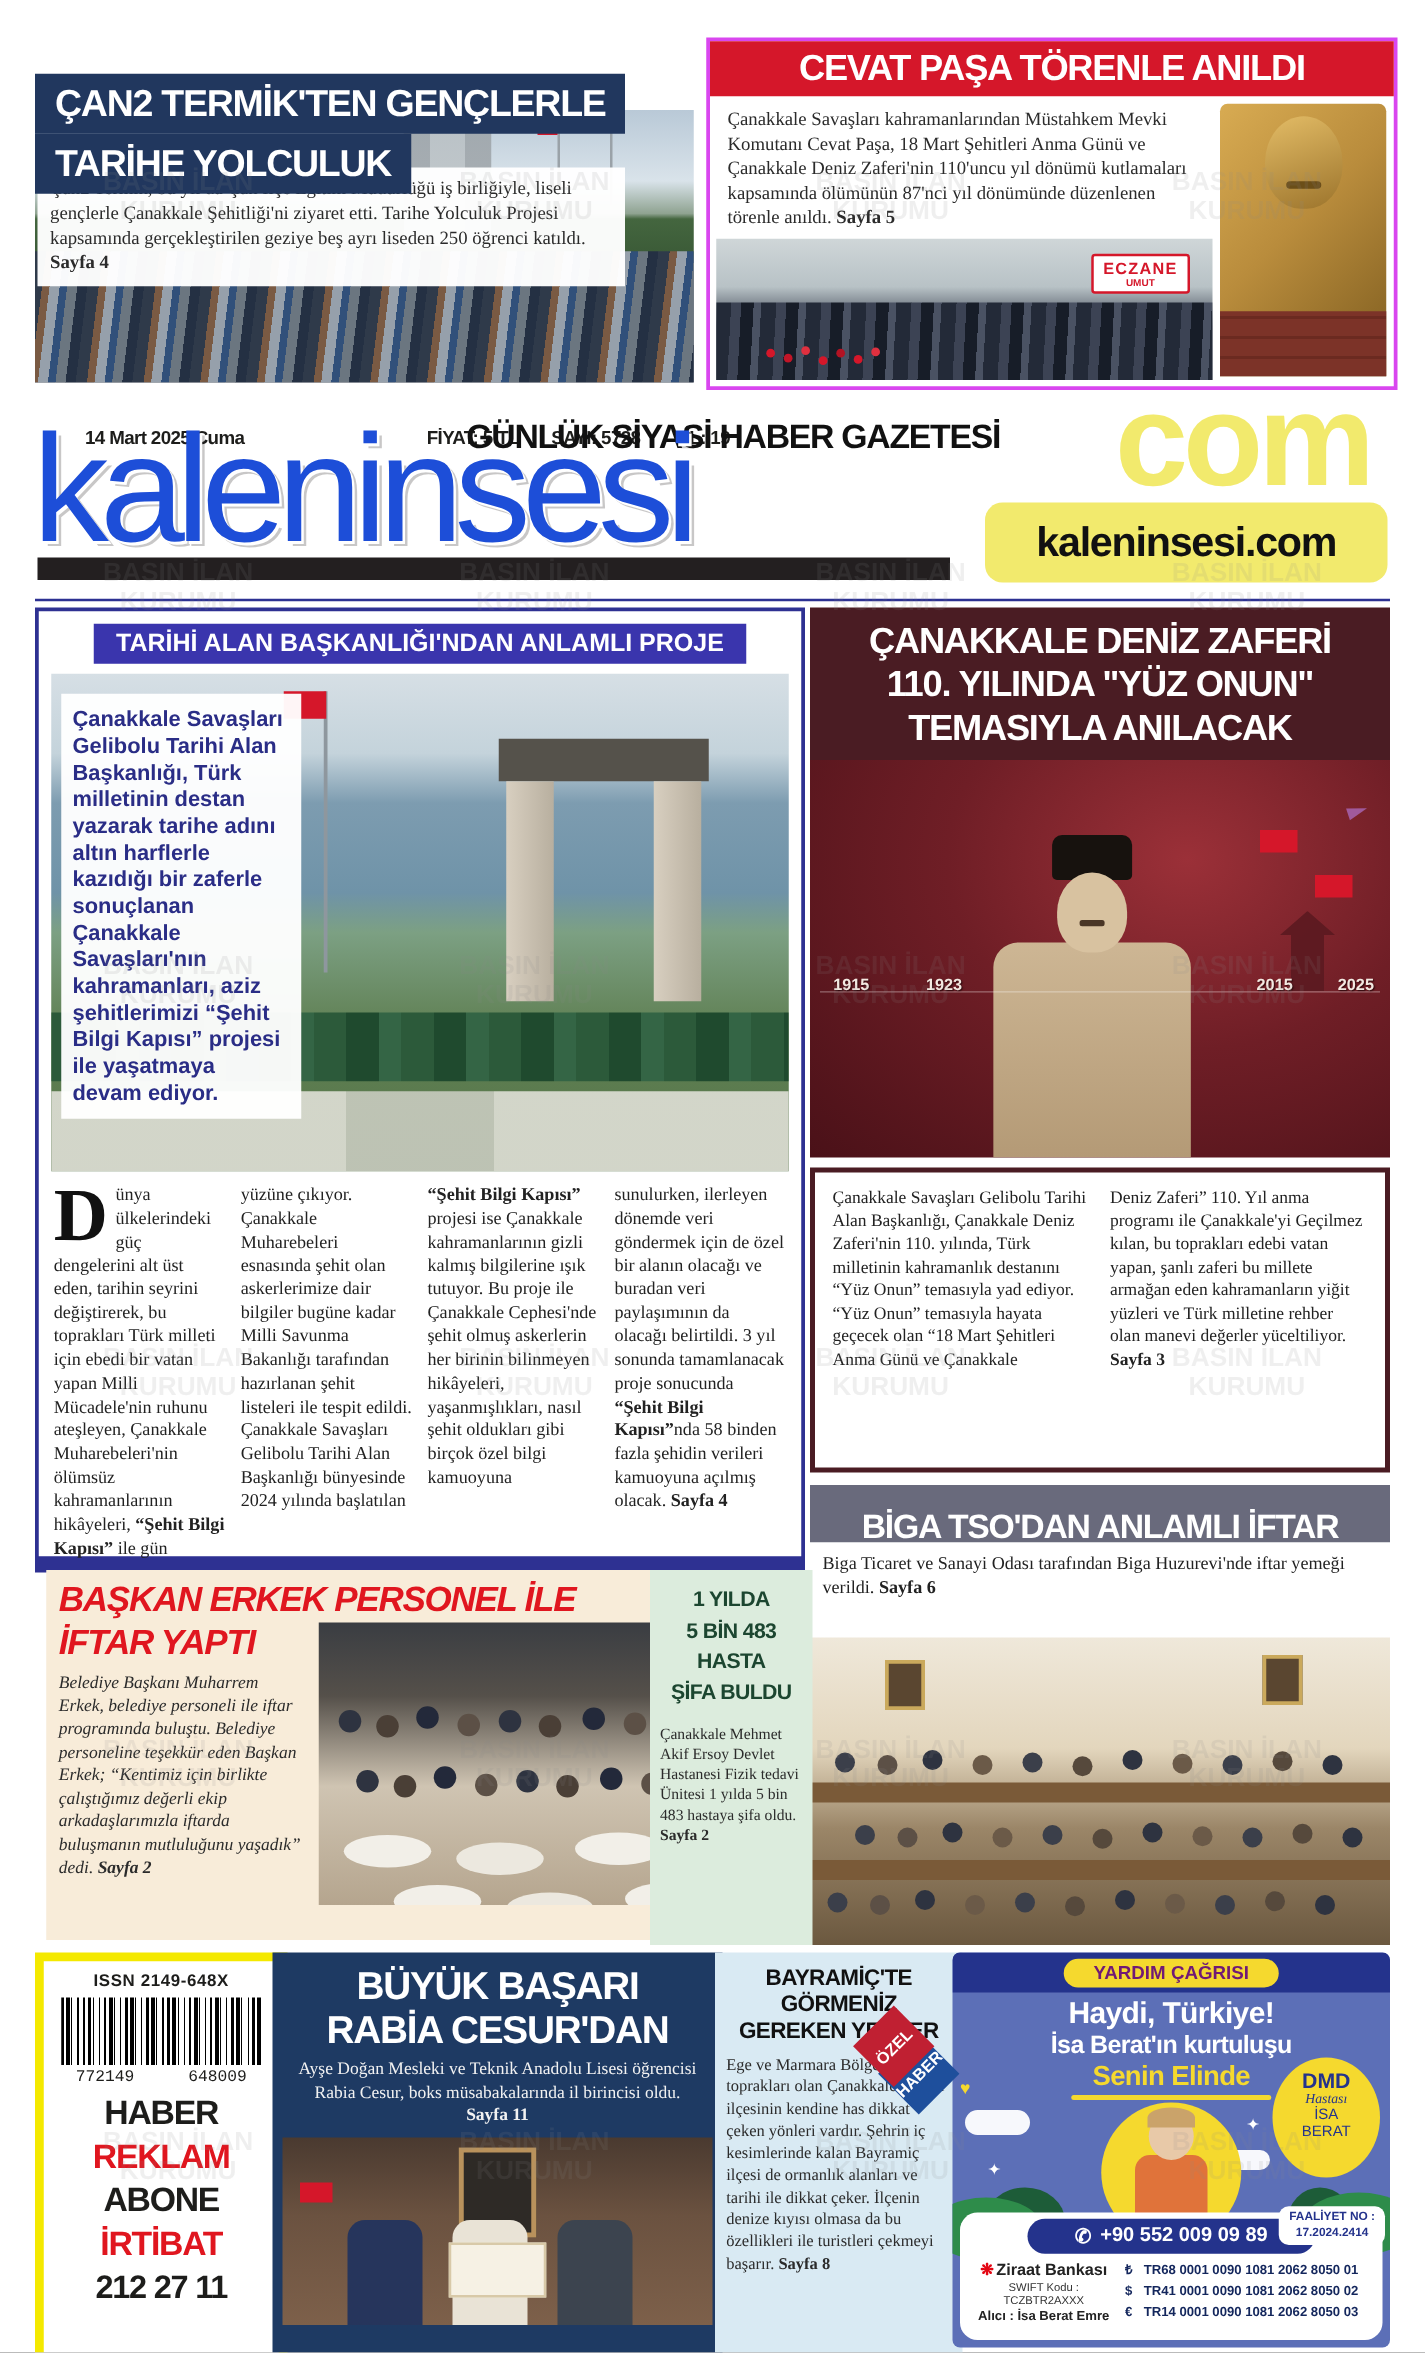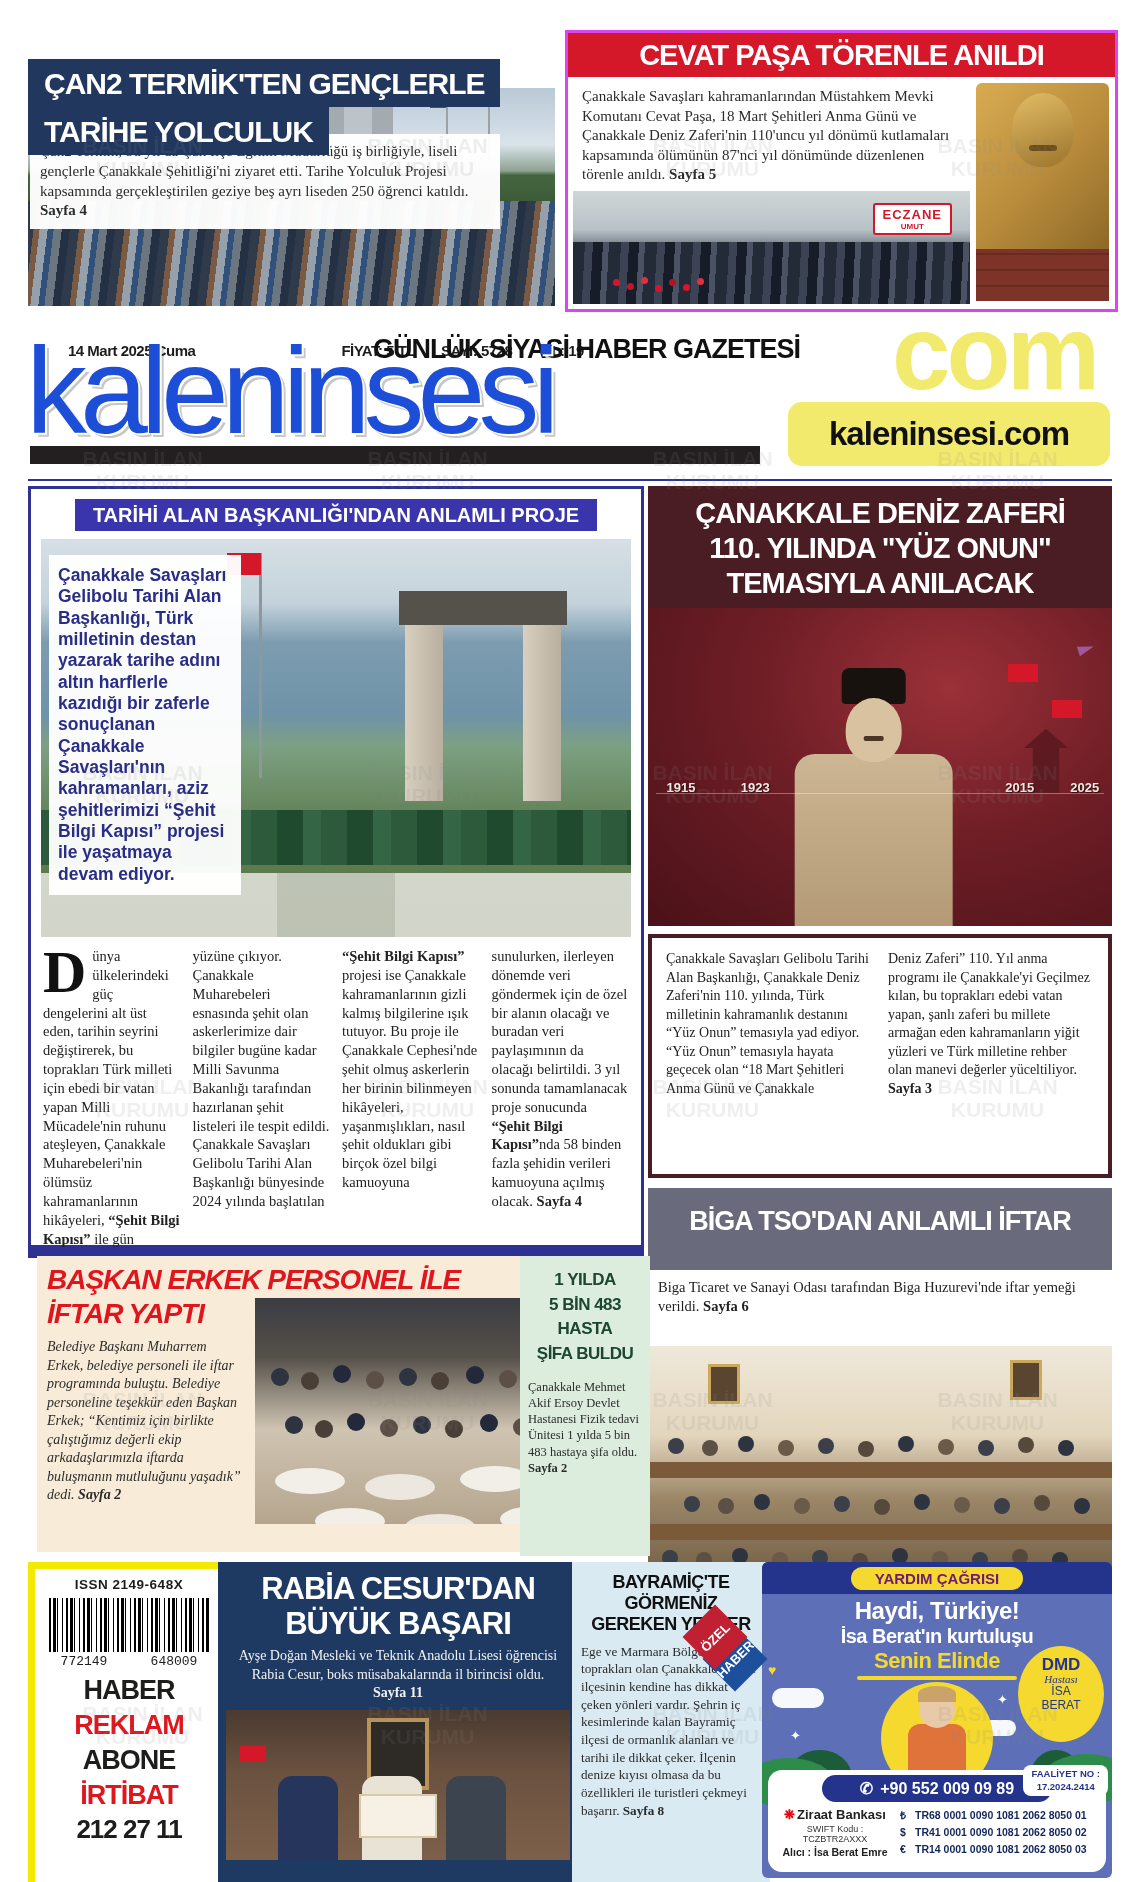--- a/index.html
+++ b/index.html
@@ -113,21 +113,21 @@
   .dz-jet{position:absolute;width:0;height:0;border-left:16px solid #b06, ;border-left:16px solid #a05a9c;
     border-top:5px solid transparent;border-bottom:5px solid transparent;transform:rotate(-18deg);}
   .dz-mon{position:absolute;right:44px;bottom:42%;width:44px;height:64px;background:#5b1a20;
     clip-path:polygon(20% 100%,20% 30%,0 30%,50% 0,100% 30%,80% 30%,80% 100%);opacity:.9;}
   .dz-line{position:absolute;left:8px;right:8px;top:58%;height:1px;background:rgba(255,255,255,.35);}
   .dz-year{position:absolute;top:54%;color:#f3e9e2;font-weight:bold;font-size:13px;text-shadow:1px 1px 1px #300a0e;}
   .dz-text{border:4px solid #4a1c23;margin-top:8px;padding:12px 14px;display:flex;gap:16px;height:212px;overflow:hidden;}
   .dz-col{flex:1;font-family:"Liberation Serif",serif;font-size:14px;line-height:1.32;color:#222;}
 
   .biga-header{margin-top:10px;background:#696a7c;color:#fff;text-align:center;font-weight:bold;
-    font-size:27px;letter-spacing:-1px;line-height:66px;height:82px;}
+    font-size:27px;letter-spacing:-1px;line-height:66px;height:46px;}
   .biga-body{background:#fff;padding:8px 10px 6px;font-family:"Liberation Serif",serif;font-size:14.5px;
     line-height:1.3;color:#222;height:62px;}
   .biga-photo{position:relative;height:246px;overflow:hidden;
     background:linear-gradient(180deg,#efe8da 0%,#e3d6bd 36%,#9b8668 62%,#6b583f 100%);}
   .biga-frame{position:absolute;width:26px;height:34px;background:#5a4630;border:3px solid #caa95c;}
   .biga-tbl{position:absolute;left:0;right:0;height:16px;background:#7a5a38;}
   .biga-ppl{position:absolute;width:16px;height:16px;border-radius:50%;background:#3b3f4a;
     box-shadow:34px 2px 0 #5c5046,70px -2px 0 #2e3340,110px 2px 0 #6b5a48,150px 0 0 #3b3f4a,190px 3px 0 #56493c,230px -2px 0 #2e3340,270px 1px 0 #6b5a48,310px 2px 0 #3b3f4a,350px -1px 0 #56493c,390px 2px 0 #2e3340;}
 
   
@@ -403,22 +403,22 @@
       <span>648009</span>
     </div>
     <div class="kw">HABER</div>
     <div class="kw red">REKLAM</div>
     <div class="kw">ABONE</div>
     <div class="kw red">İRTİBAT</div>
     <div class="kw phone">212 27 11</div>
   </section>
 
   <section class="rabia">
+    <div class="rb-h">BÜYÜK BAŞARI</div>
     <div class="rb-h">RABİA CESUR'DAN</div>
-    <div class="rb-h">BÜYÜK BAŞARI</div>
     <div class="rb-body">
       <span>Ayşe Doğan Mesleki ve Teknik Anadolu Lisesi öğrencisi Rabia Cesur, boks müsabakalarında il birincisi oldu. </span>
       <b>Sayfa 11</b>
     </div>
     <div class="rb-photo">
       <div class="rb-frame"></div>
       <div class="rb-tflag"></div>
       <div class="rb-fig" style="left:52px;background:#26355c;"></div>
       <div class="rb-fig" style="left:136px;background:#e9e3d6;"></div>
       <div class="rb-fig" style="left:220px;background:#3c444f;"></div>

